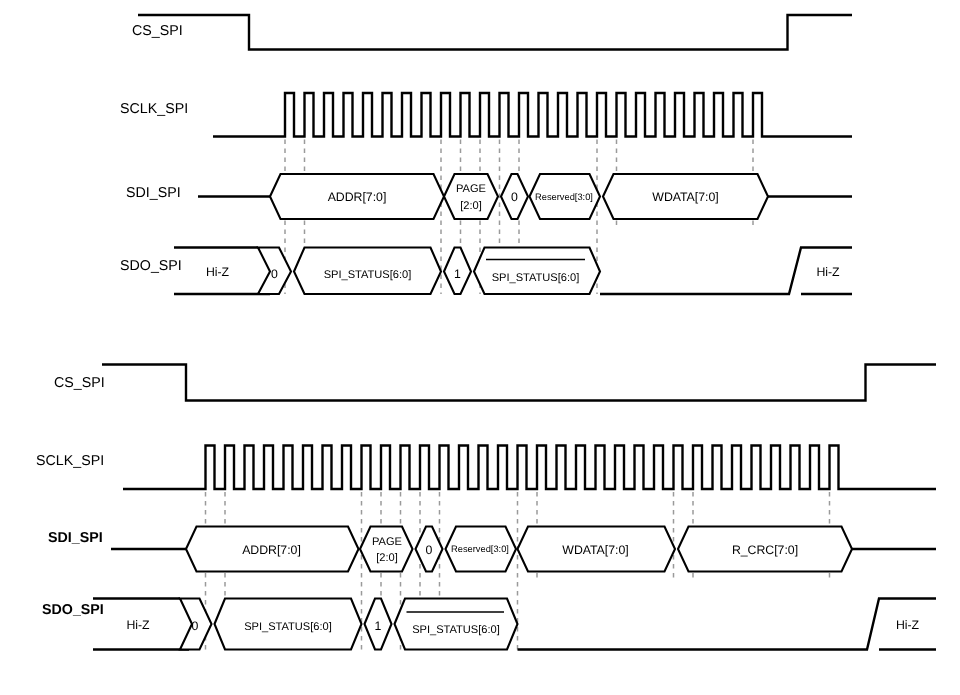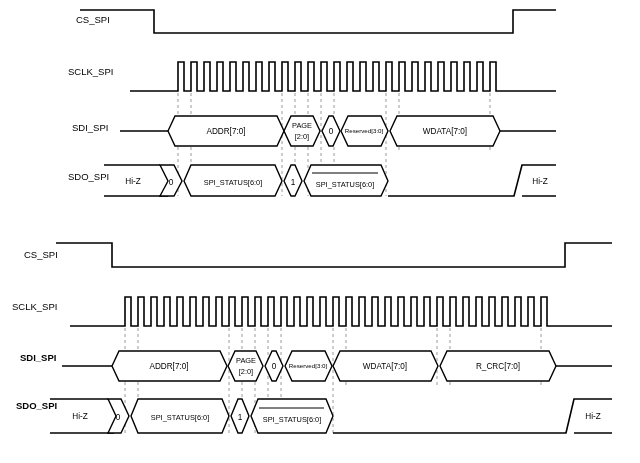--- a/index.html
+++ b/index.html
@@ -1,21 +1,21 @@
 <!DOCTYPE html>
 <html><head>
 <meta charset="utf-8">
 <style>
   html,body{margin:0;padding:0;background:#ffffff;}
   body{
     width:640px;height:463px;overflow:hidden;
     font-family:"Liberation Sans","DejaVu Sans",sans-serif;
     color:#000;
   }
-  .page{position:relative;width:576px;height:463px;}
+  .page{position:relative;width:576px;height:463px;margin-left:12px;}
   .fig{position:absolute;left:0;width:640px;}
   #fig1{top:0;height:225px;}
   #fig2{top:225px;height:238px;}
   svg{display:block;}
   .sig-label{font-size:9.5px;fill:#000;font-family:"Liberation Sans",sans-serif;}
   .sig-label-b{font-size:9.5px;fill:#000;font-weight:bold;font-family:"Liberation Sans",sans-serif;}
   .wire{stroke:#000;stroke-width:1.6;fill:none;}
   .bus{stroke:#000;stroke-width:1.4;fill:#ffffff;}
   .dash{stroke:#9a9a9a;stroke-width:1;stroke-dasharray:3 3;fill:none;}
   .btxt{font-size:8.2px;fill:#000;text-anchor:middle;font-family:"Liberation Sans",sans-serif;}

